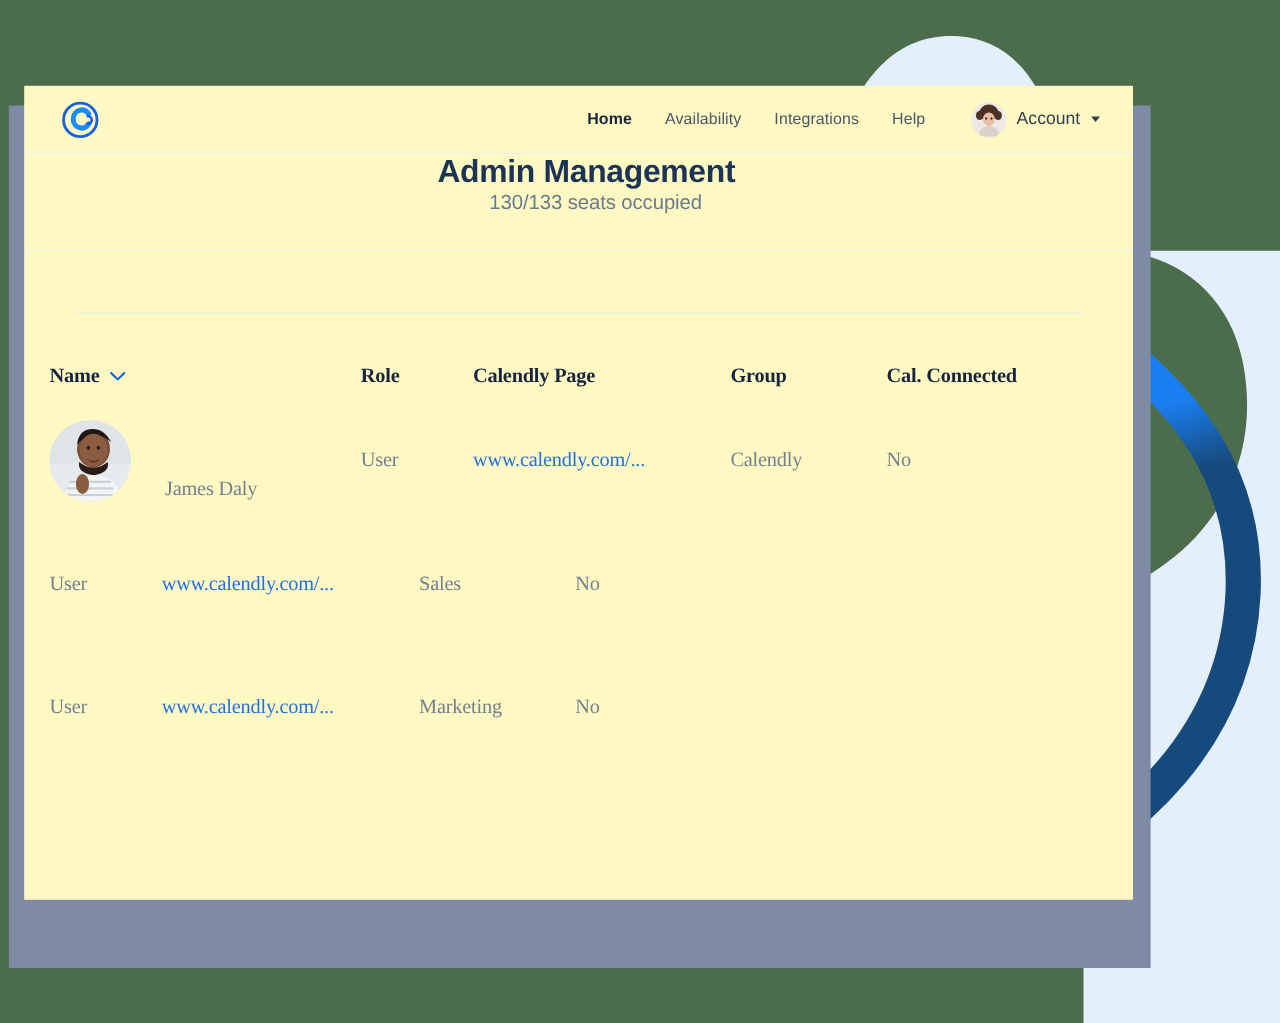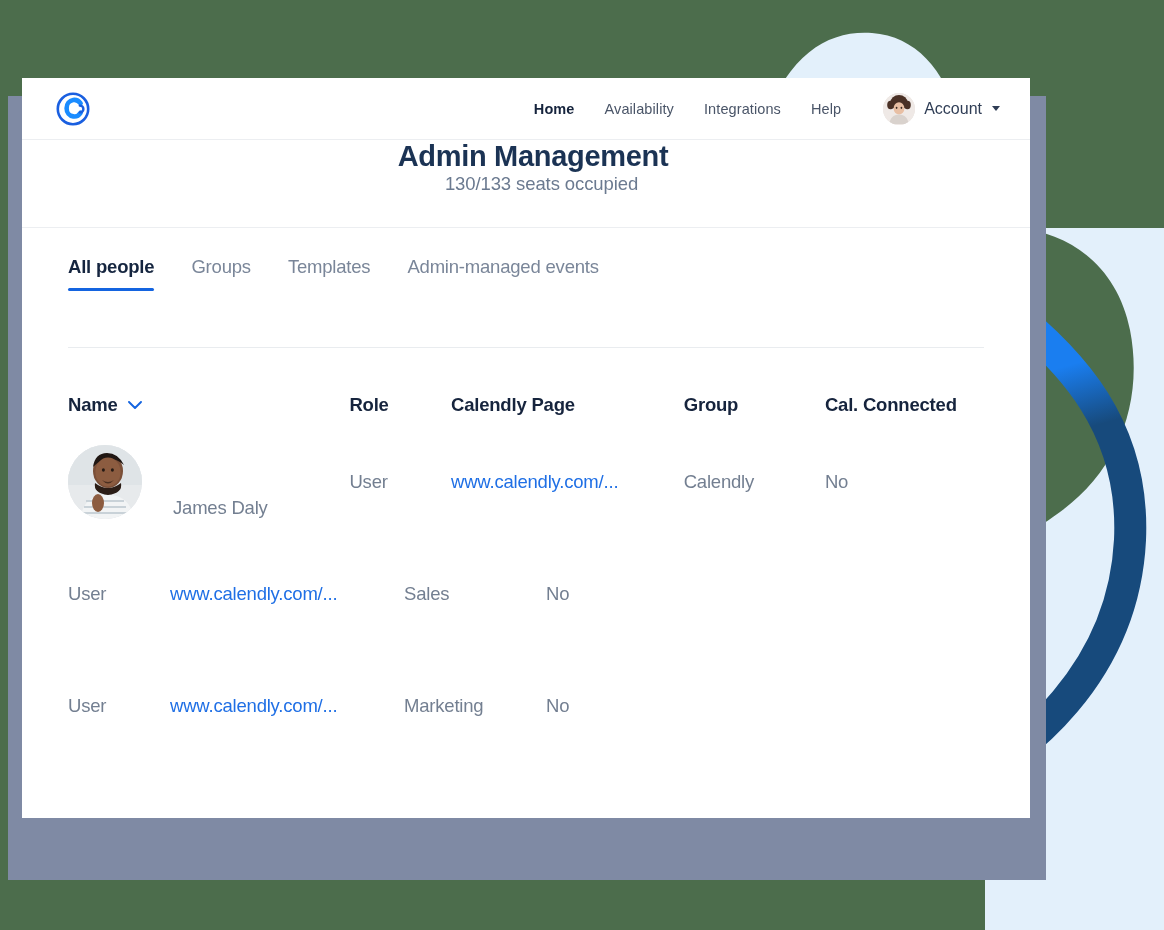--- a/index.html
+++ b/index.html
@@ -33,21 +33,21 @@
     z-index: 1;
   }
 
   
   .app-card {
     position: absolute;
     left: 22px;
     top: 78px;
     width: 1008px;
     height: 740px;
-    background: #ffffff;
+    background: #fef9c3;
     z-index: 3;
     overflow: hidden;
   }
 
   
   .topnav {
     height: 62px;
     border-bottom: 1px solid #eceef1;
     display: flex;
     align-items: center;
@@ -156,22 +156,23 @@
 
   
   .divider {
     height: 1px;
     background: #e9ecef;
     margin: 56px 46px 0 46px;
   }
 
   
   .table {
-    padding: 0 46px;
+    padding: 0 23px;
     margin-top: 36px;
+    font-family: Liberation Serif, serif;
   }
   .trow {
     display: flex;
     align-items: center;
   }
   .thead .trow { height: 42px; }
   .tbody .trow { height: 112px; }
 
   .col-name    { width: 283px; display: flex; align-items: center; }
   .col-role    { width: 78px; }
@@ -282,26 +283,20 @@
         <span class="caret"></span>
       </div>
     </nav>
   </div>
 
   <div class="title-band">
     <h1 class="page-title">Admin Management</h1>
     <span class="seats-text">130/133 seats occupied</span>
   </div>
 
-  <div class="tabs-row">
-    <div class="tab active">All people</div>
-    <div class="tab">Groups</div>
-    <div class="tab">Templates</div>
-    <div class="tab">Admin-managed events</div>
-  </div>
 
   <div class="divider"></div>
 
   <div class="table">
 
     <div class="thead">
       <div class="trow">
         <div class="col-name">
           <span class="th th-sortable">
             <span>Name</span>

